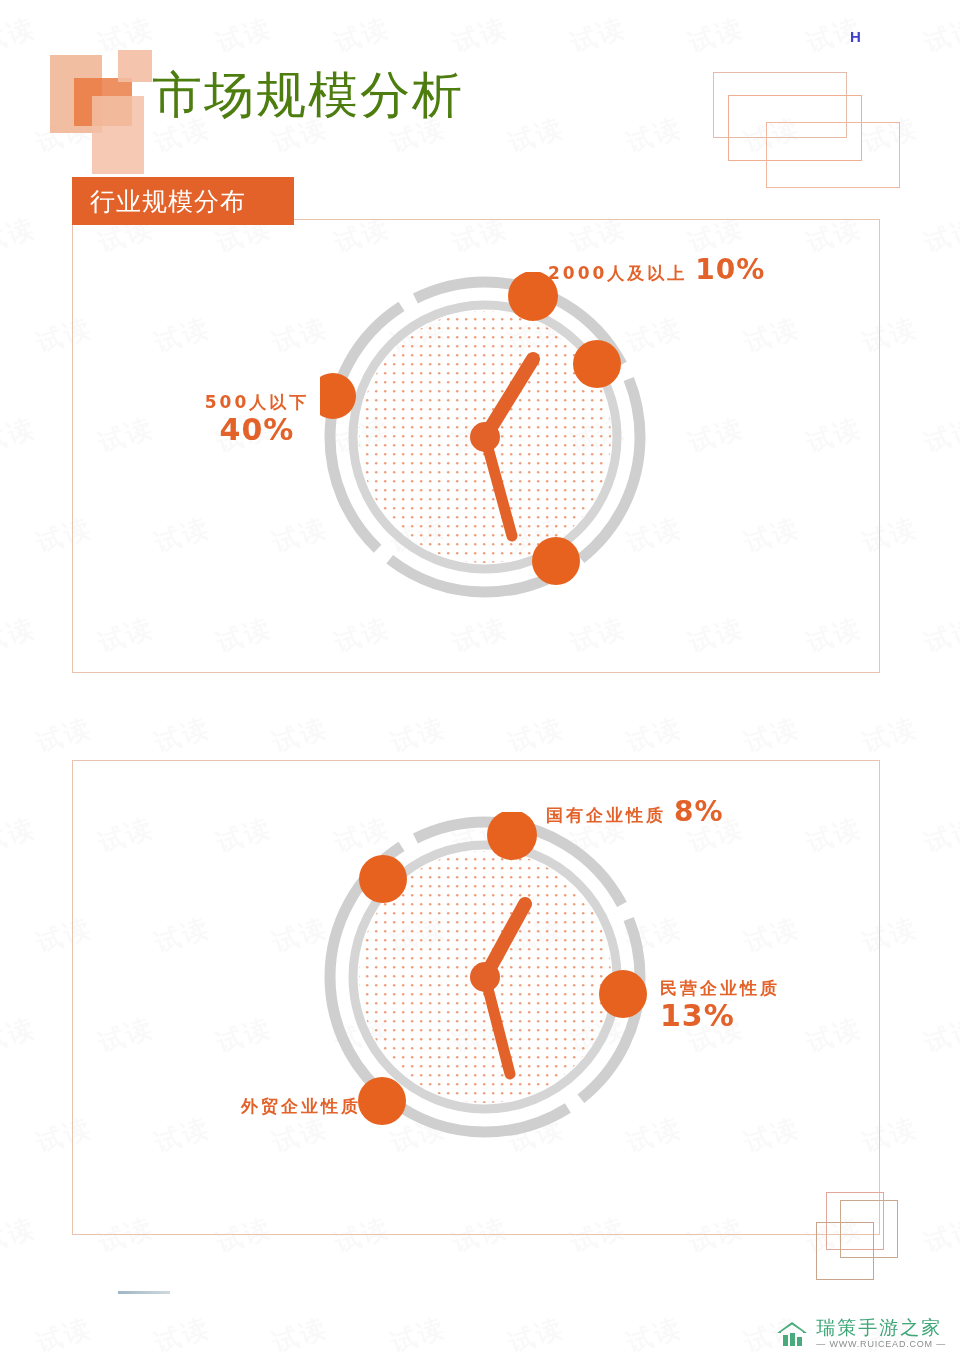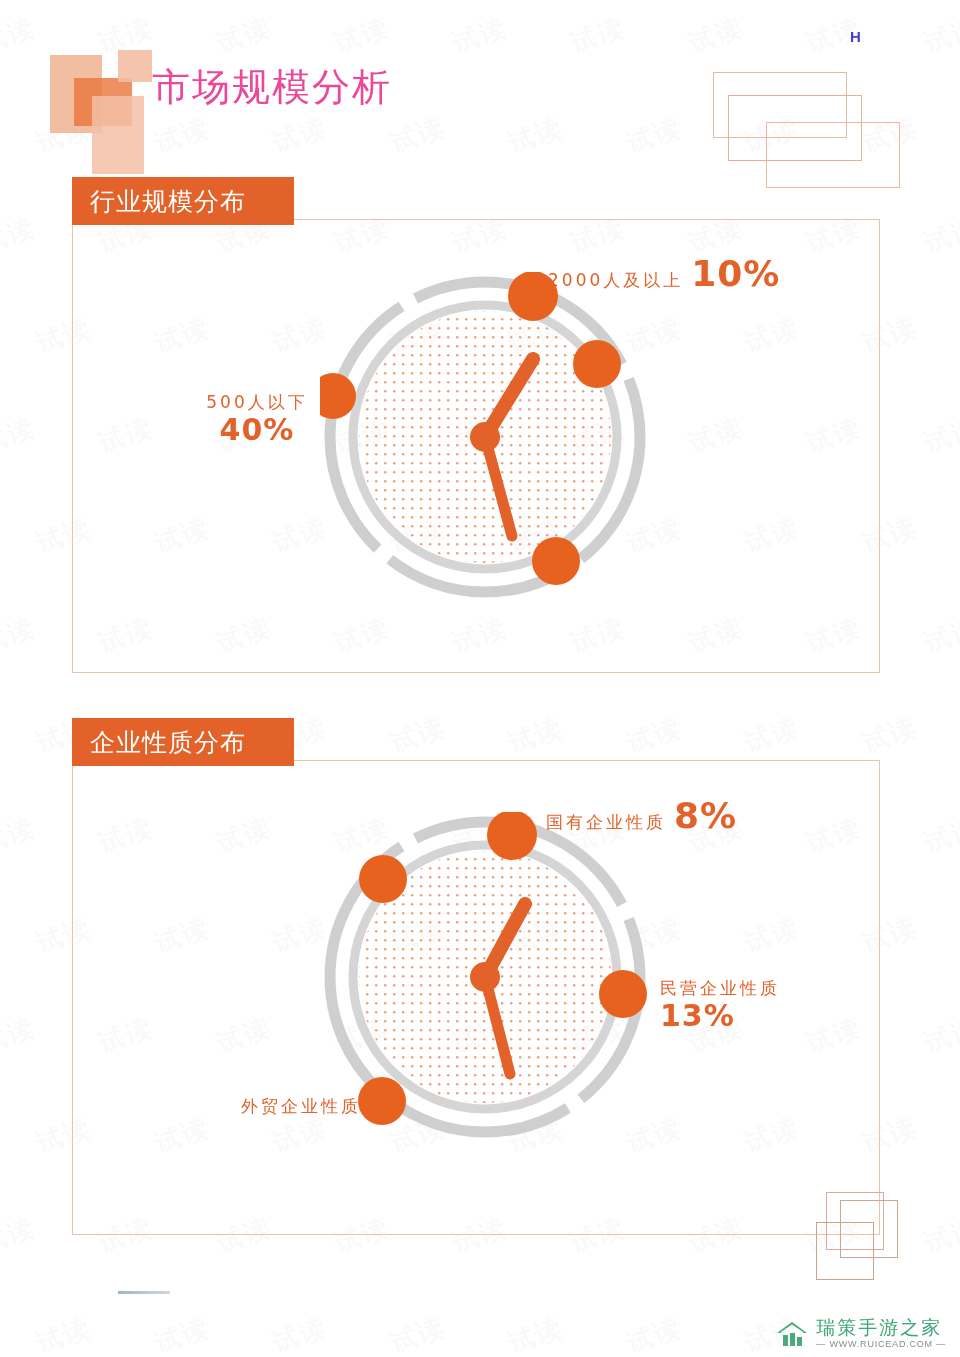--- a/index.html
+++ b/index.html
@@ -26,21 +26,21 @@
     transform:rotate(-18deg);
     white-space:nowrap;
     letter-spacing:2px;
   }
 
   
   .header{position:absolute;left:0;top:0;width:960px;height:170px;z-index:10;}
   .deco-sq{position:absolute;}
   .title{
     position:absolute;left:152px;top:62px;
-    font-size:38px;color:#ec4899;letter-spacing:2px;
+    font-size:50px;color:#4d7c0f;letter-spacing:2px;
     font-family:"DejaVu Sans","Liberation Sans",sans-serif;
   }
   .hmark{
     position:absolute;left:850px;top:28px;
     font-size:15px;color:#4141cf;font-weight:600;
   }
   .rect-outline{position:absolute;border:1.6px solid;}
 
   
   .panel{
@@ -65,27 +65,27 @@
   
   .clock{position:absolute;z-index:11;}
   .label{
     position:absolute;z-index:13;
     color:#E2622A;
     font-family:"DejaVu Sans","Liberation Sans",sans-serif;
     white-space:nowrap;
     line-height:1.18;
   }
   .label .name{
-    font-size:17px;font-weight:400;letter-spacing:3px;
+    font-size:17px;font-weight:700;letter-spacing:3px;
   }
   .label .pct{
     font-size:30px;font-weight:700;letter-spacing:1px;
   }
   .label.inline{display:flex;align-items:baseline;gap:8px;}
-  .label.inline .pct{font-size:36px;}
+  .label.inline .pct{font-size:28px;}
   .label.ta-l{text-align:left;}
   .label.ta-c{text-align:center;}
 
   
   .logo{
     position:absolute;right:14px;bottom:8px;
     display:flex;align-items:center;gap:7px;z-index:20;
   }
   .logo-txt{display:flex;flex-direction:column;line-height:1;}
   .logo-name{
@@ -159,23 +159,20 @@
   </div>
 
 
 
   <div class="label ta-c" style="left:192px;top:392px;width:130px;">
     <div class="name">500人以下</div>
     <div class="pct">40%</div>
   </div>
 
   <div class="panel" style="left:72px;top:760px;width:806px;height:473px;"></div>
-  <div class="panel-tag" style="left:72px;top:718px;width:186px;">
-    <span>企业性质分布</span>
-  </div>
 
   <svg class="clock" style="left:320px;top:812px;" width="330" height="330" viewBox="0 0 330 330">
     <defs>
       <pattern id="dots2" width="9" height="9" patternUnits="userSpaceOnUse">
         <circle cx="2.2" cy="2.2" r="1.25" fill="#E2622A" opacity="0.62"></circle>
       </pattern>
     </defs>
     <g stroke="#CFCFCF" fill="none" stroke-width="11" stroke-linecap="butt">
       <circle cx="165" cy="165" r="155" stroke-dasharray="200 16 190 16 280 16 240 16" stroke-dashoffset="60"></circle>
     </g>

